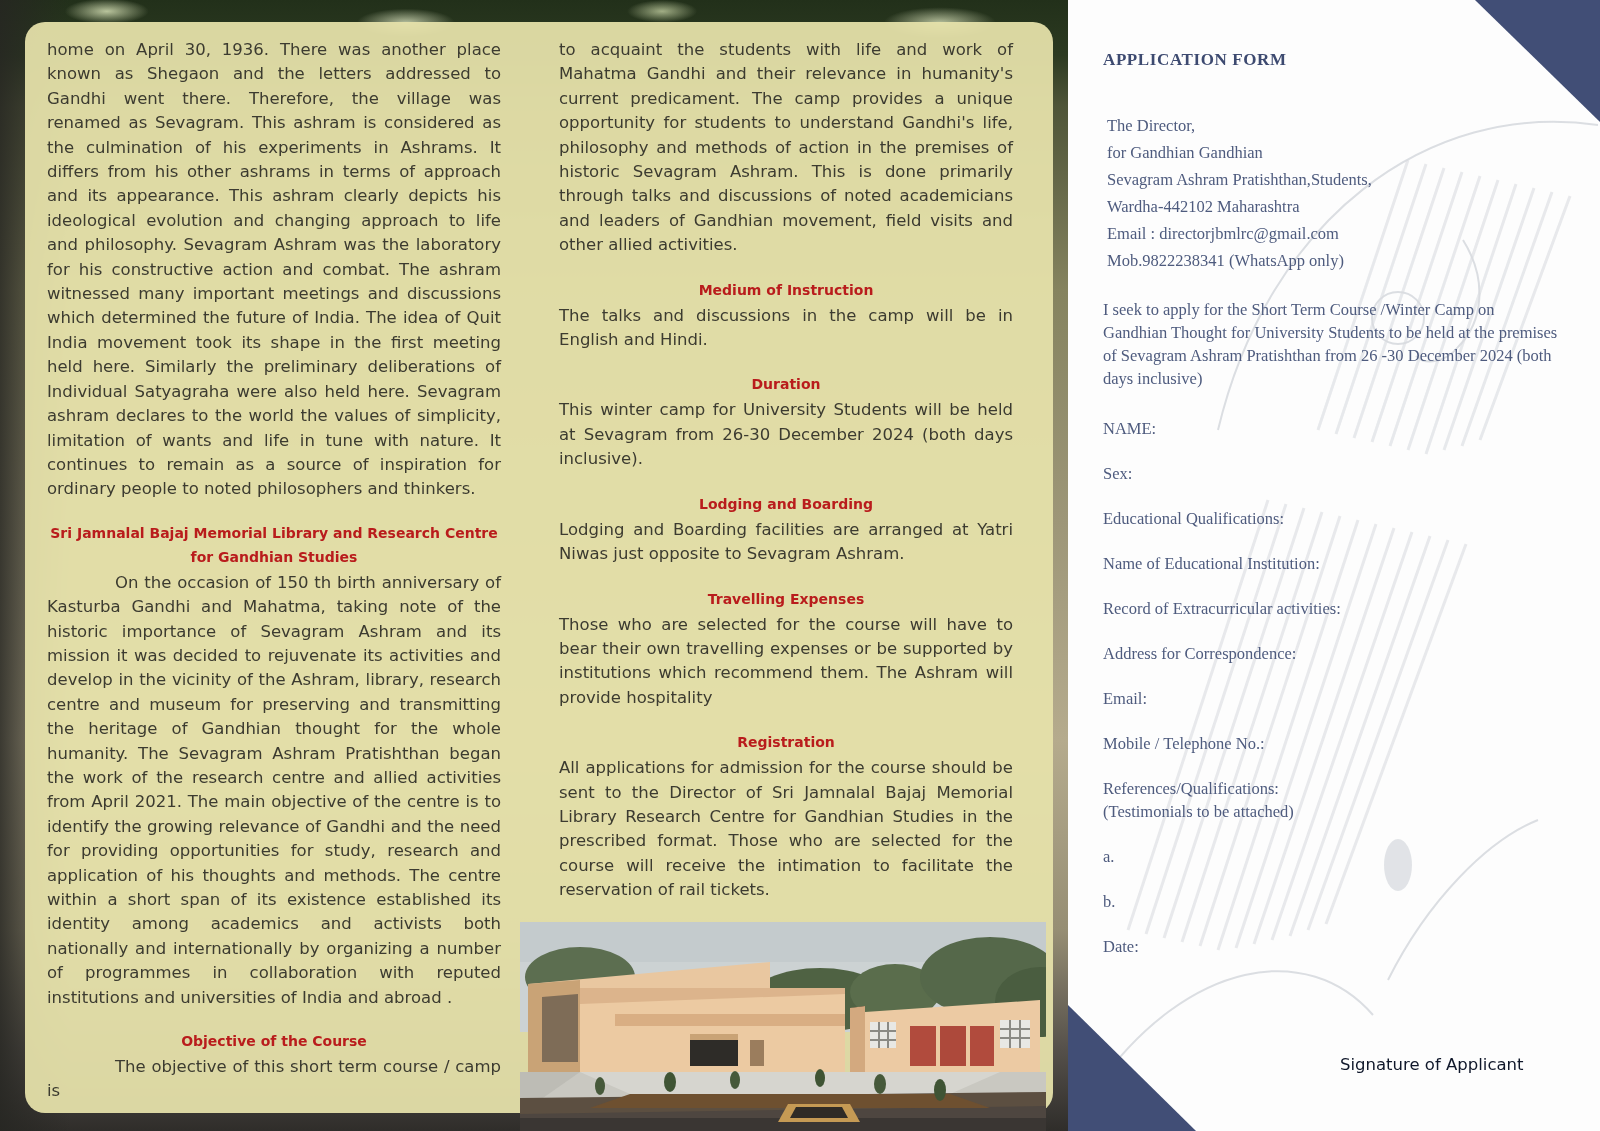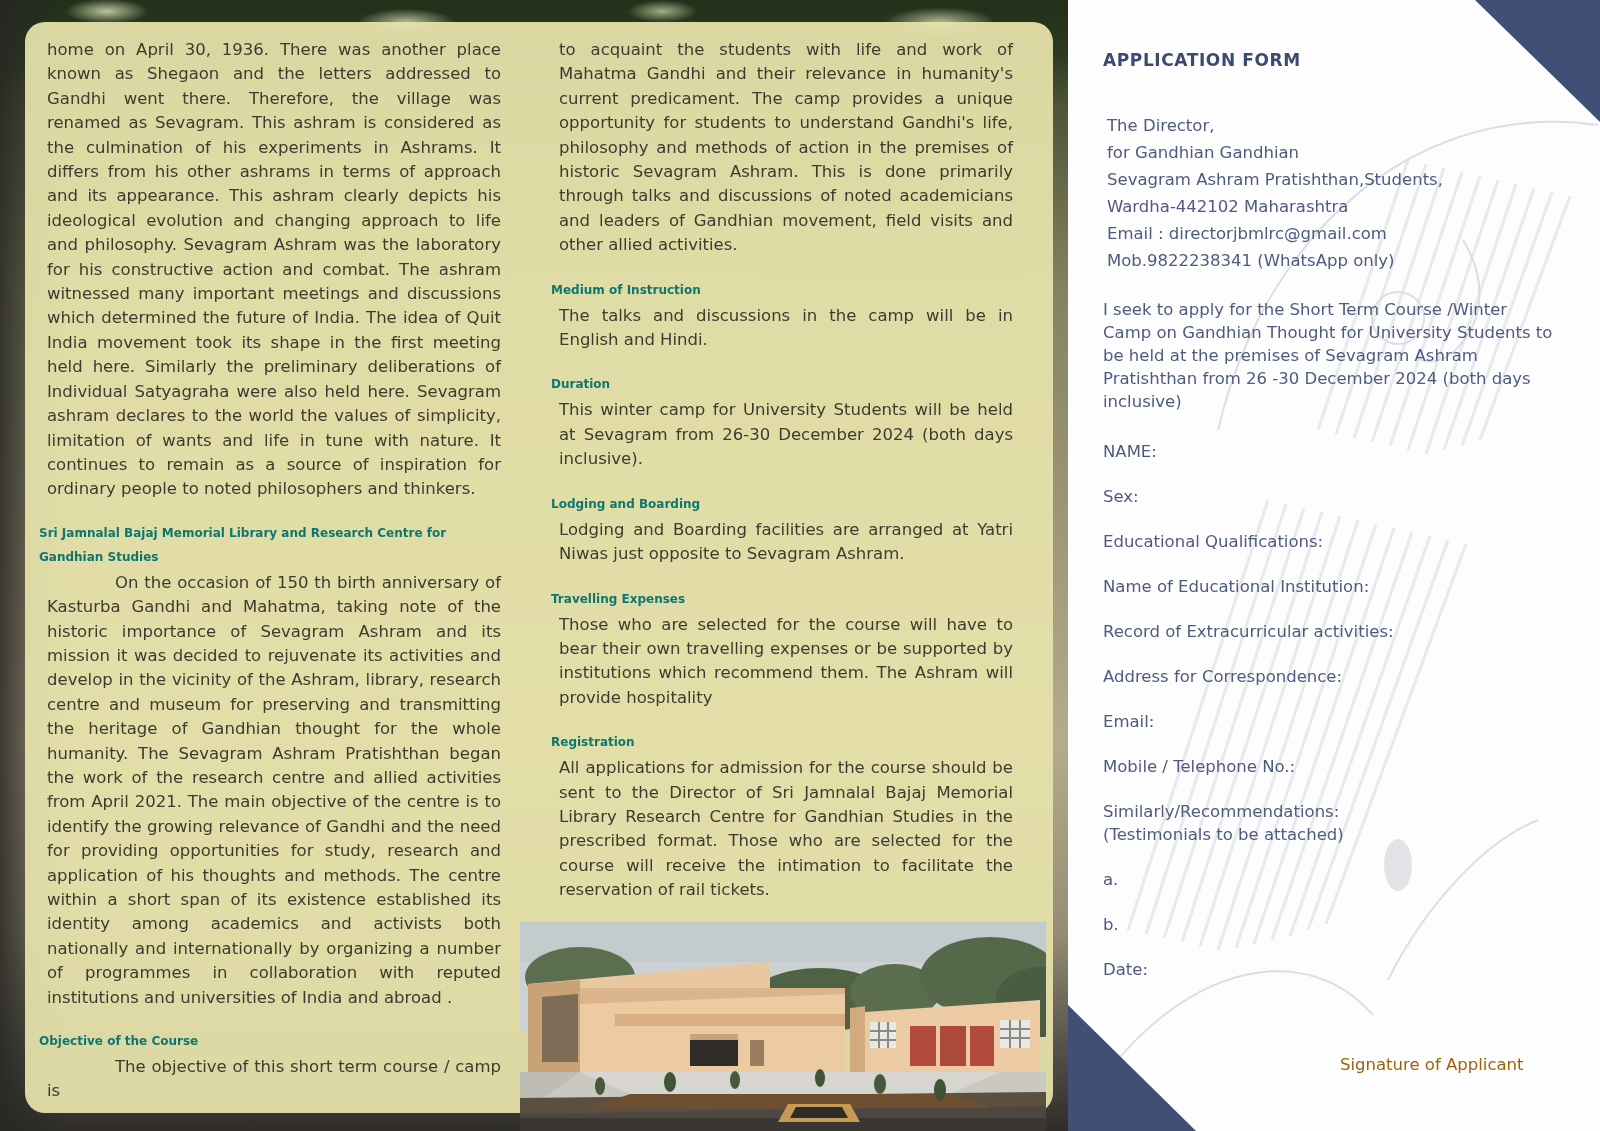--- a/index.html
+++ b/index.html
@@ -23,37 +23,37 @@
   .panel{
     position:absolute;left:25px;top:22px;width:1028px;height:1091px;
     border-radius:20px;background:rgba(229,225,170,.94);
   }
   .col{position:absolute;top:16px;width:470px;color:#3c3b30;font-size:16.5px;line-height:24.4px;text-align:justify;}
   .col-1{left:14px;}
   .col-2{left:526px;}
   .col p{margin:0 8px 20px;}
   .col p.tight{margin-bottom:19px;}
   .col .indent{text-indent:68px;}
-  .col h3{margin:4px 0 2px;font-size:12px;line-height:24px;color:#0f766e;text-align:left;}
+  .col h3{margin:4px 0 2px;font-size:14px;line-height:24px;color:#b91c1c;text-align:center;}
   .col h3.gap{margin-top:10px;}
   
   .building-photo{position:absolute;left:520px;top:922px;width:526px;height:209px;}
   .building-photo svg{display:block;}
   
   .white-panel{position:absolute;left:1068px;top:0;width:532px;height:1131px;background:#fdfdfd;}
   .sketch{position:absolute;left:0;top:0;}
   .corner{position:absolute;left:0;top:0;}
-  .form-content{position:absolute;left:35px;top:50px;width:455px;color:#4e5b7e;font-size:16.5px;}
+  .form-content{position:absolute;left:35px;top:50px;width:455px;color:#4e5b7e;font-size:16.5px;font-family:Liberation Serif, serif;}
   .form-title{margin:0 0 44px;font-size:17px;letter-spacing:.6px;color:#3d4a70;font-weight:bold;}
   .address p{margin:4px;line-height:23px;}
   .intro{margin:26px 0 0;line-height:23px;}
   .fields{margin-top:28px;}
   .fields p{margin:0 0 23px;line-height:22px;}
   .fields p.tight{margin-bottom:1px;}
-  .signature{position:absolute;left:272px;top:1055px;font-size:16.5px;color:#a16207;}
+  .signature{position:absolute;left:272px;top:1055px;font-size:16.5px;color:#0f172a;}
 </style>
 </head>
 <body>
 
 <div class="page">
 
   <div class="photo-bg"></div>
 
   <div class="panel">
 
@@ -180,21 +180,21 @@
 
       <div class="fields">
         <p>NAME:</p>
         <p>Sex:</p>
         <p>Educational Qualifications:</p>
         <p>Name of Educational Institution:</p>
         <p>Record of Extracurricular activities:</p>
         <p>Address for Correspondence:</p>
         <p>Email:</p>
         <p>Mobile / Telephone No.:</p>
-        <p class="tight">Similarly/Recommendations:</p>
+        <p class="tight">References/Qualifications:</p>
         <p>(Testimonials to be attached)</p>
         <p>a.</p>
         <p>b.</p>
         <p>Date:</p>
       </div>
     </div>
 
     <div class="signature">Signature of Applicant</div>
   </div>
 

